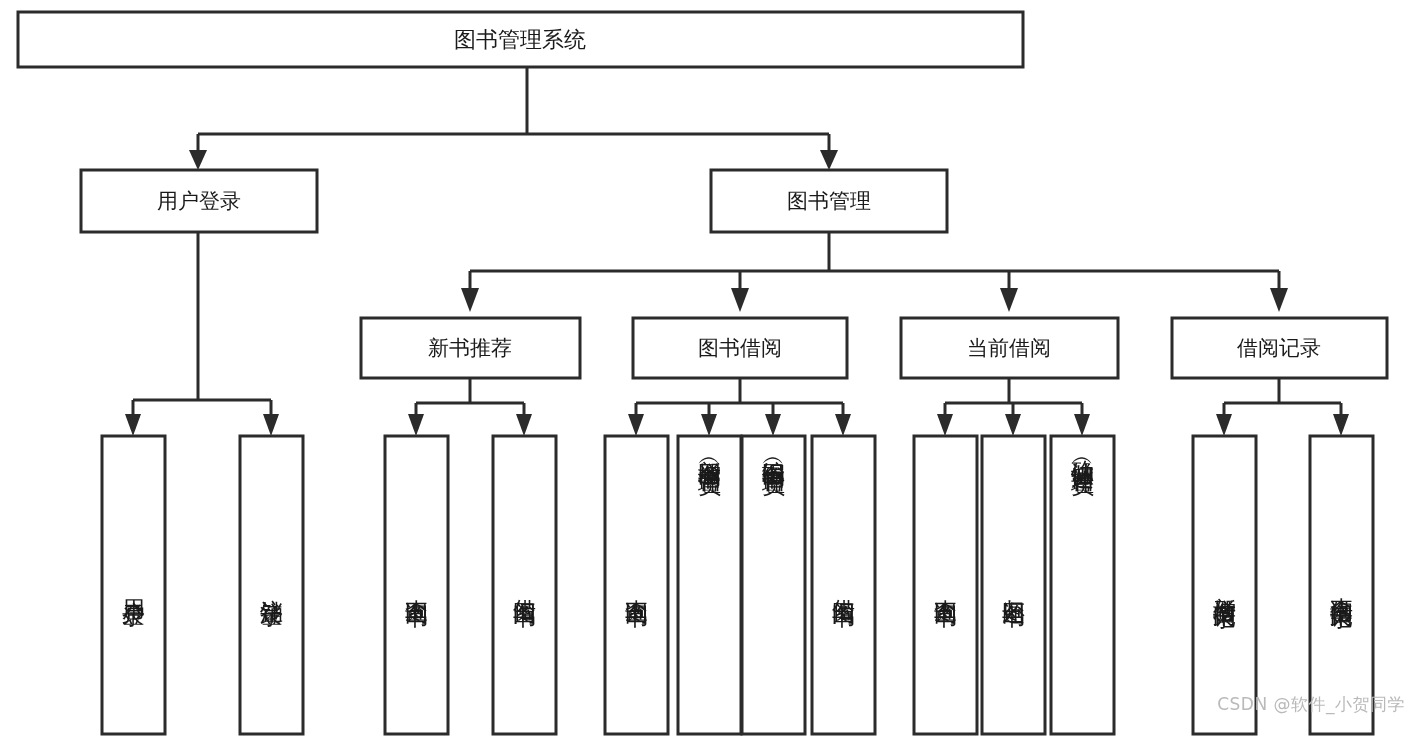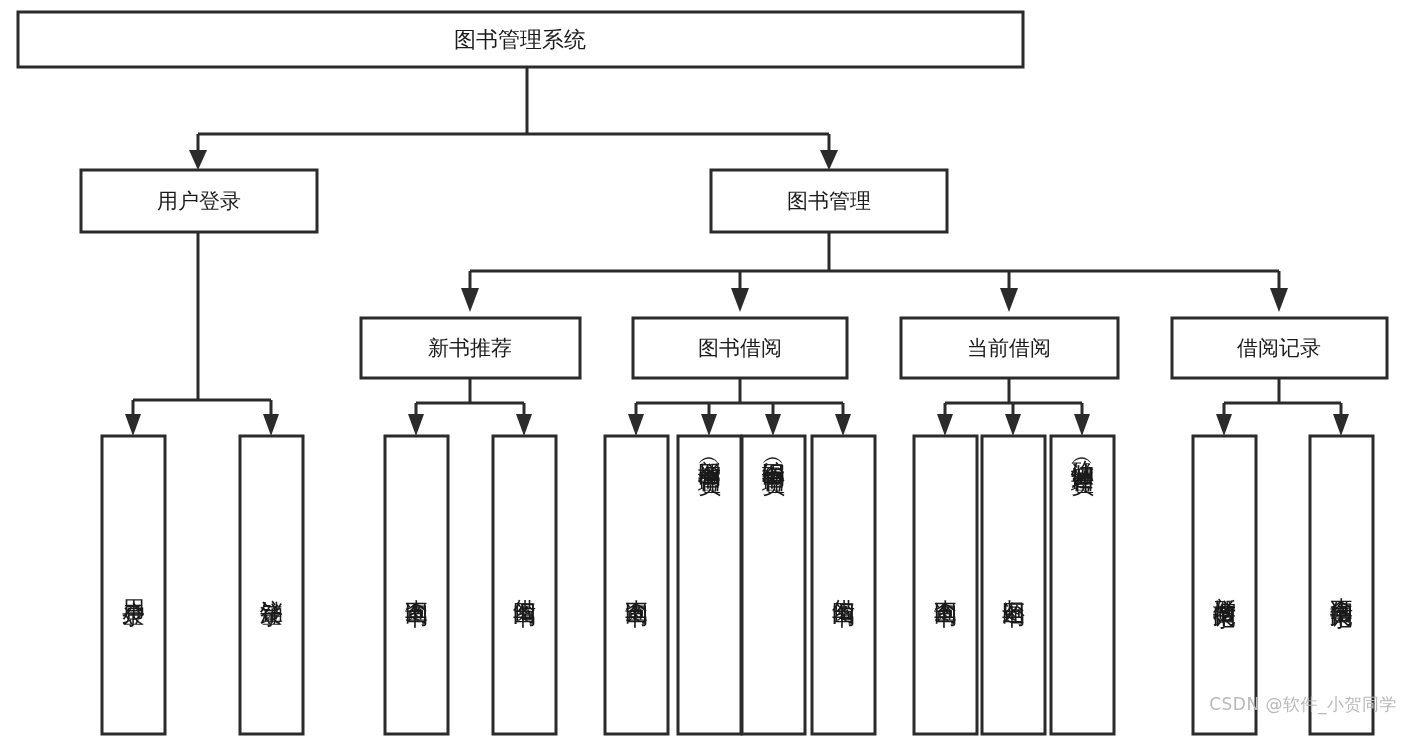--- a/index.html
+++ b/index.html
@@ -62,21 +62,21 @@
     font-family: "DejaVu Sans", "Liberation Sans", sans-serif;
     font-size: 23px;
     line-height: 1.08;
     letter-spacing: 2px;
     color: #1a1a1a;
     white-space: nowrap;
     text-align: center;
   }
   .watermark {
     position: absolute;
-    right: 8px;
+    right: 0;
     bottom: 6px;
     font-family: "DejaVu Sans", "Liberation Sans", sans-serif;
     font-size: 17px;
     color: #b9b9b9;
     letter-spacing: 0.5px;
     white-space: nowrap;
     text-align: right;
   }
 </style>
 </head>

